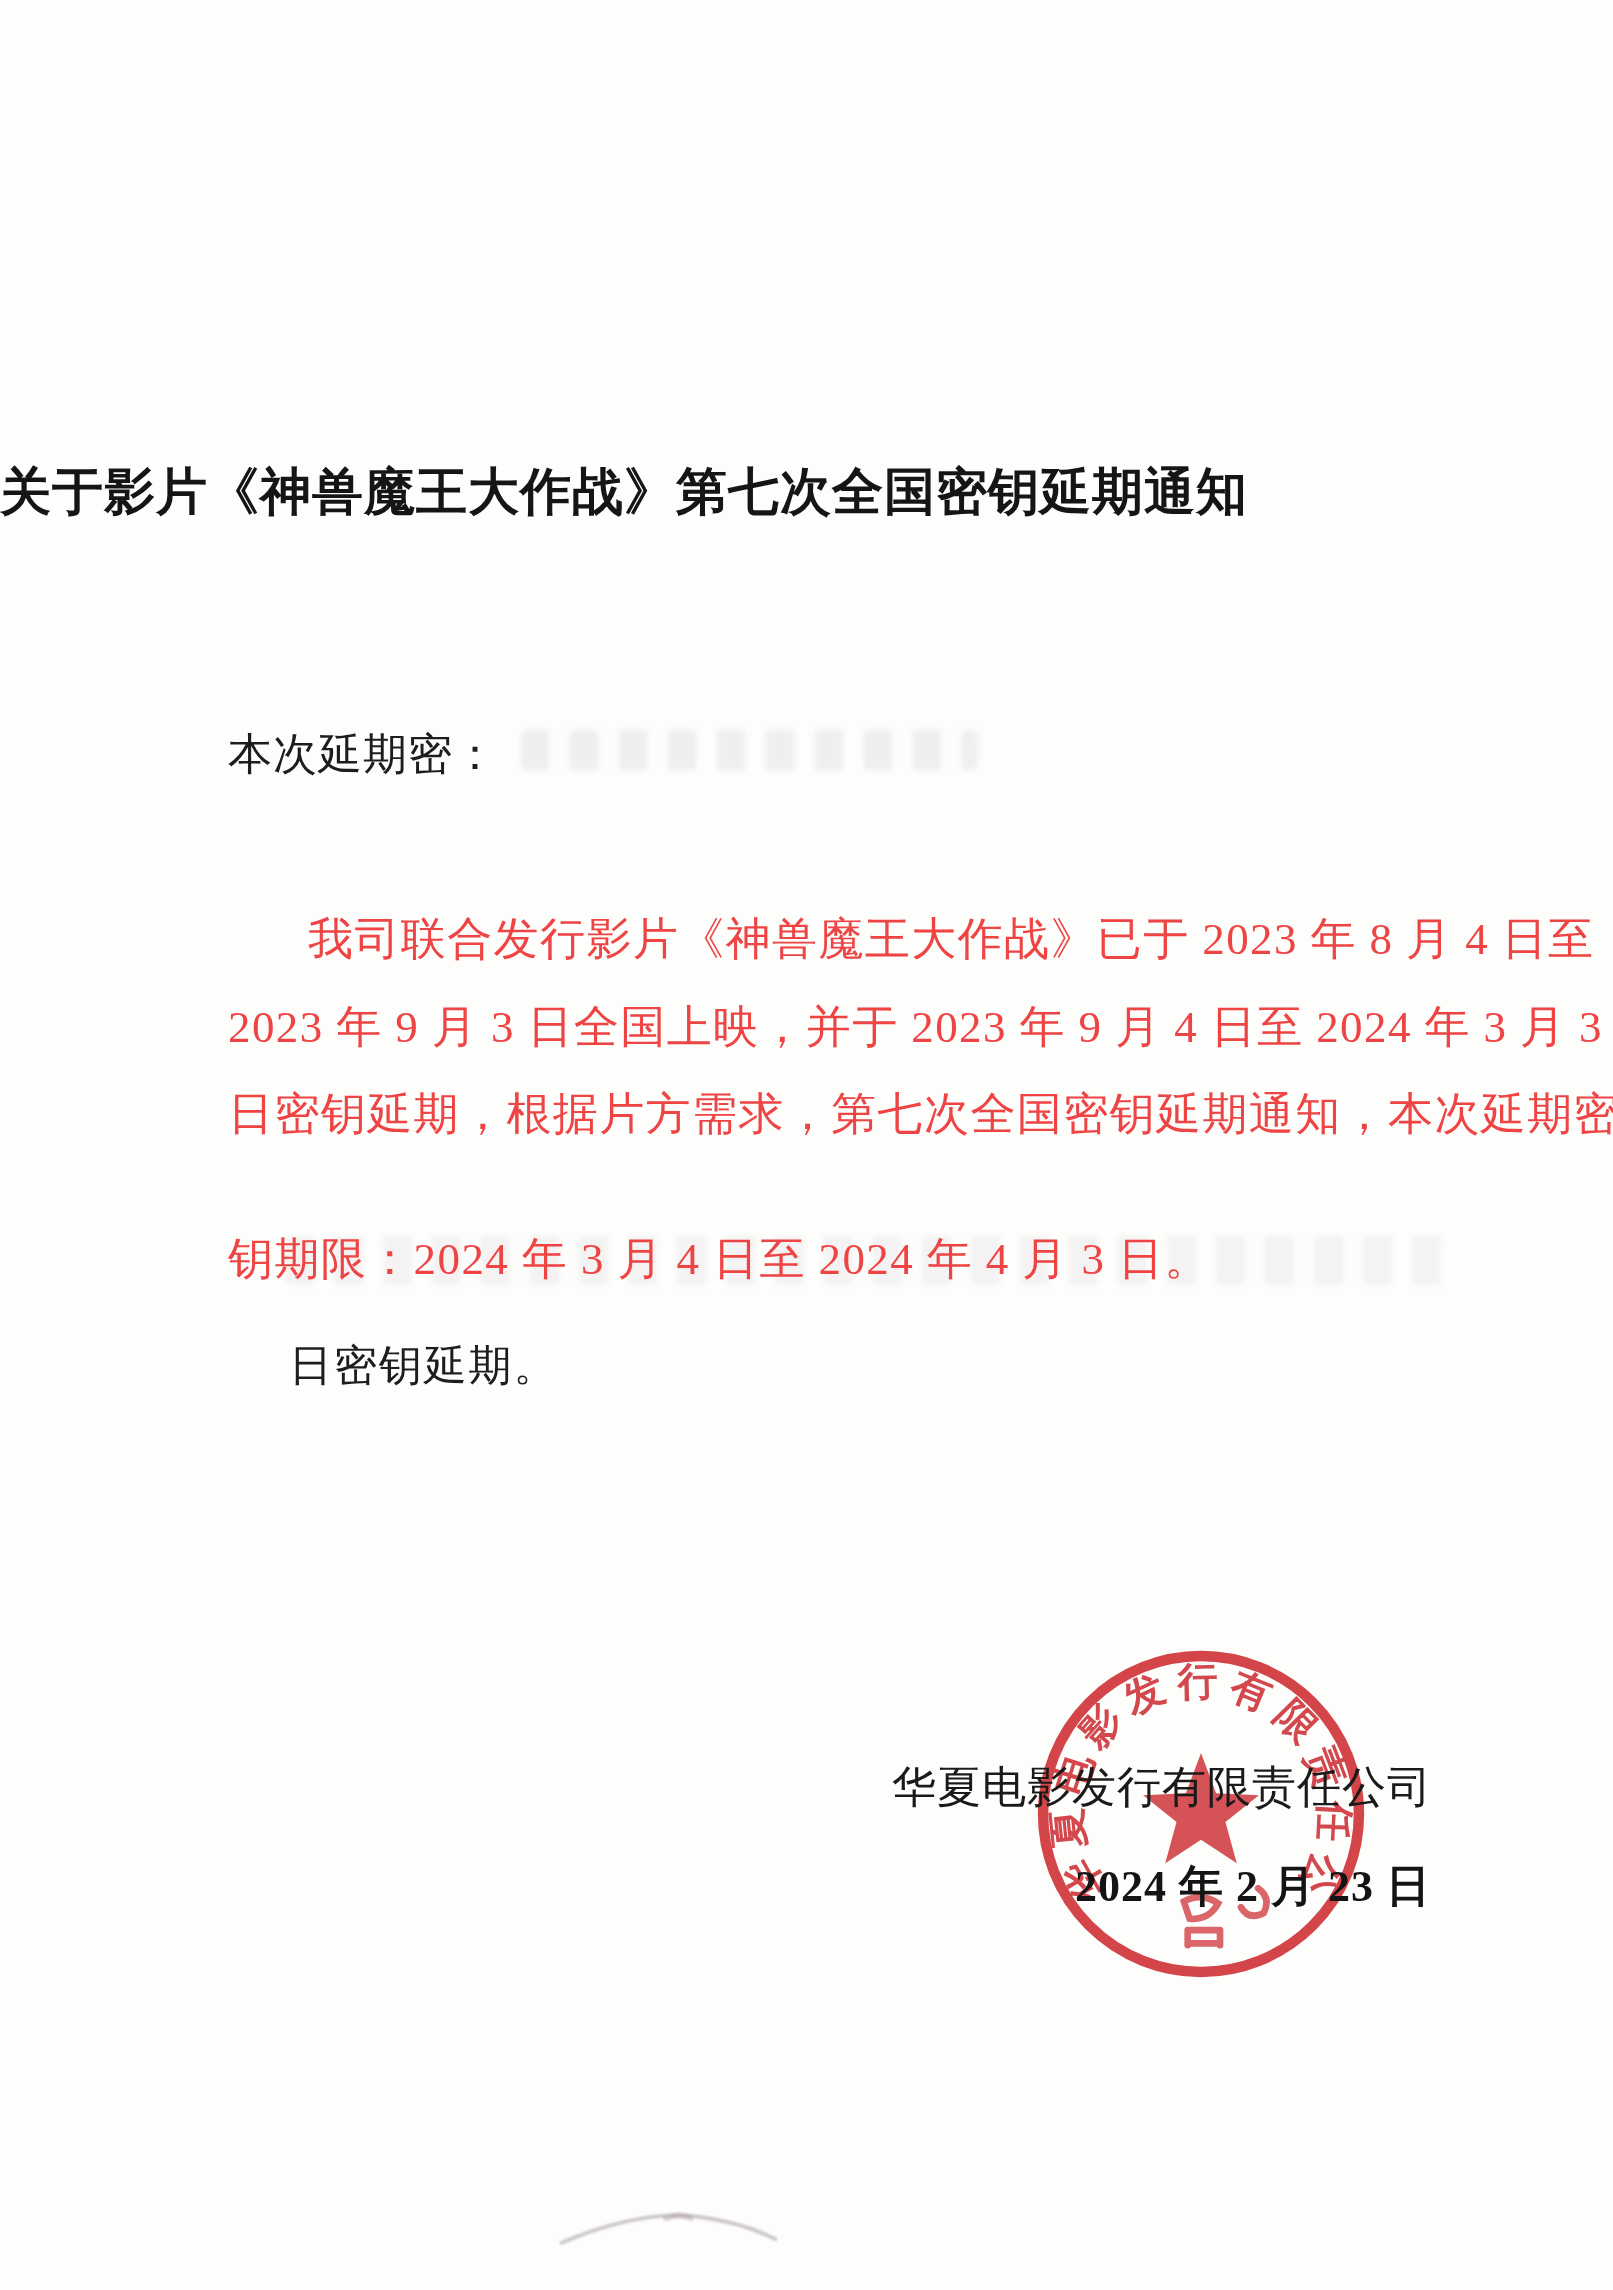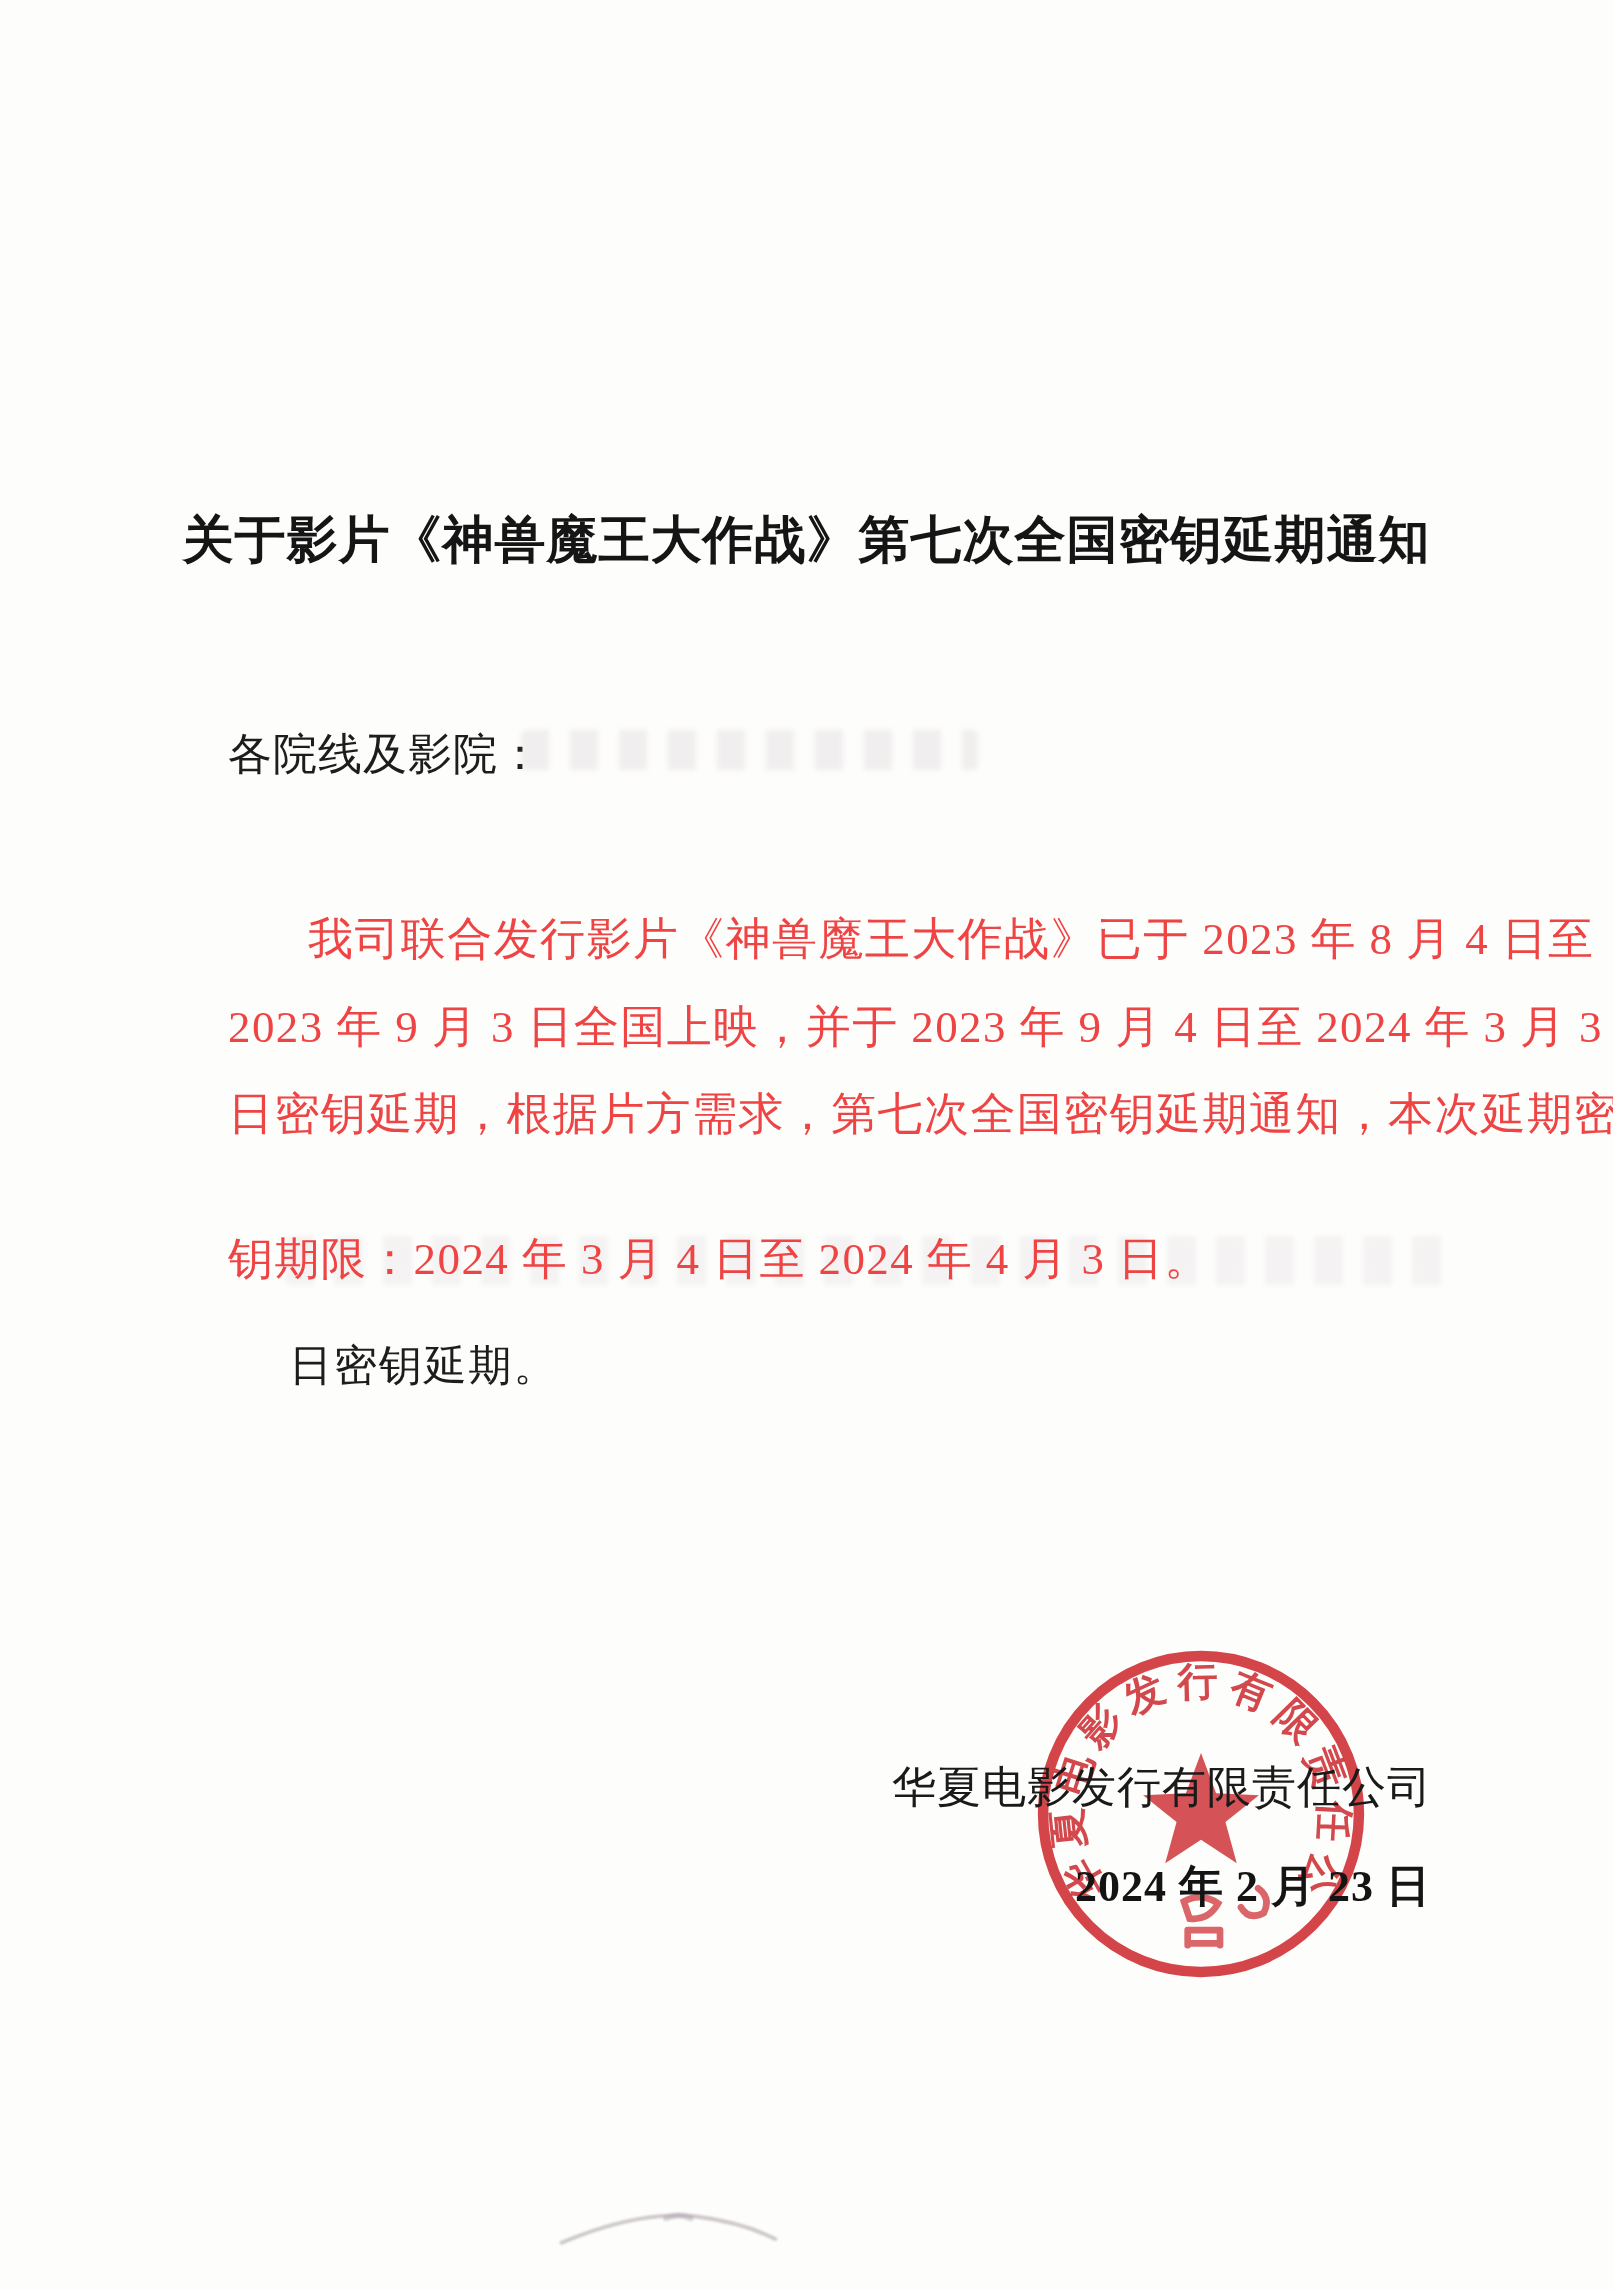--- a/index.html
+++ b/index.html
@@ -10,26 +10,25 @@
     margin: 0 auto;
     background: #fdfdfc;
     overflow: hidden;
     font-family: "Liberation Serif", "DejaVu Serif", serif;
     color: #1d1d1d;
   }
   .abs { position: absolute; }
 
   .doc-title {
     left: 0; right: 0; top: 458px;
-    text-align: center;
+    text-align: left;
     font-size: 51px;
     font-weight: 700;
     letter-spacing: 1px;
     color: #151515;
-    margin-top: 48px;
   }
   .salutation {
     left: 228px; top: 725px;
     font-size: 44px;
     letter-spacing: 1px;
   }
   .body-line {
     left: 228px;
     width: 1179px;
     font-size: 45px;
@@ -102,21 +101,21 @@
 
     <g stroke="#cd2328" stroke-width="7" fill="none" opacity="0.75" stroke-linecap="round">
       <path d="M -18 92 q 18 -10 36 2 q -10 18 -30 16 z"></path>
       <path d="M -14 122 h 34 M -14 136 h 34 M -14 122 v 16 M 20 122 v 16"></path>
       <path d="M 60 78 q 14 10 6 26 q -16 8 -24 -6"></path>
     </g>
   </svg>
 
   <div class="abs doc-title">关于影片《神兽魔王大作战》第七次全国密钥延期通知</div>
 
-  <div class="abs salutation">各院线及影院：</div>
+  <div class="abs salutation">本次延期密：</div>
 
   <div class="abs ghost ghost-1"></div>
   <div class="abs ghost ghost-2"></div>
 
   <div class="abs body-line indent" style="top:909px">我司联合发行影片《神兽魔王大作战》已于 2023 年 8 月 4 日至</div>
   <div class="abs body-line" style="top:997px">2023 年 9 月 3 日全国上映，并于 2023 年 9 月 4 日至 2024 年 3 月 3</div>
   <div class="abs body-line" style="top:1084px">日密钥延期，根据片方需求，第七次全国密钥延期通知，本次延期密</div>
   <div class="abs body-line" style="top:1229px">钥期限：2024 年 3 月 4 日至 2024 年 4 月 3 日。</div>
 
   <div class="abs closing">日密钥延期。</div>

